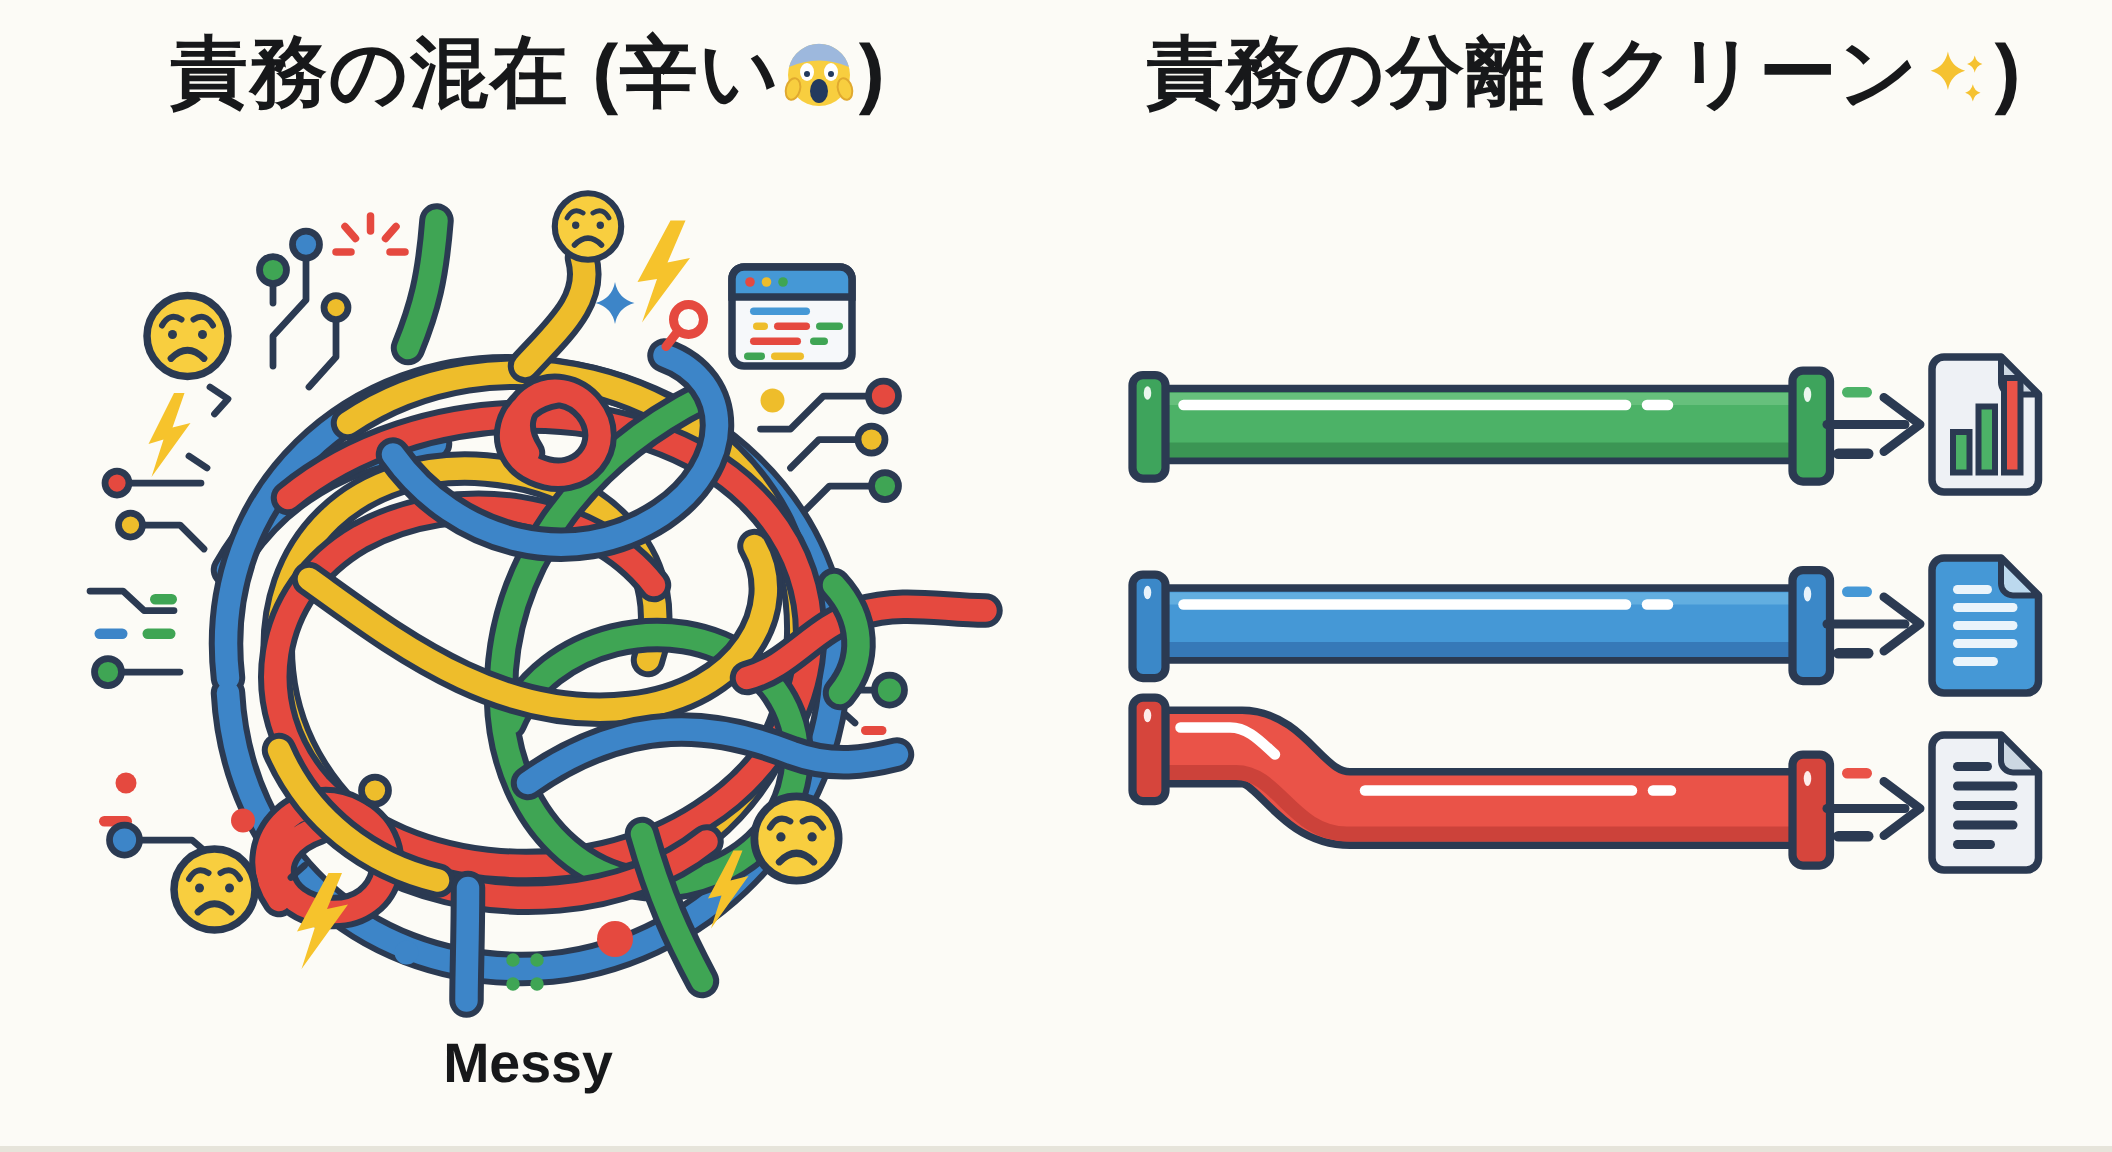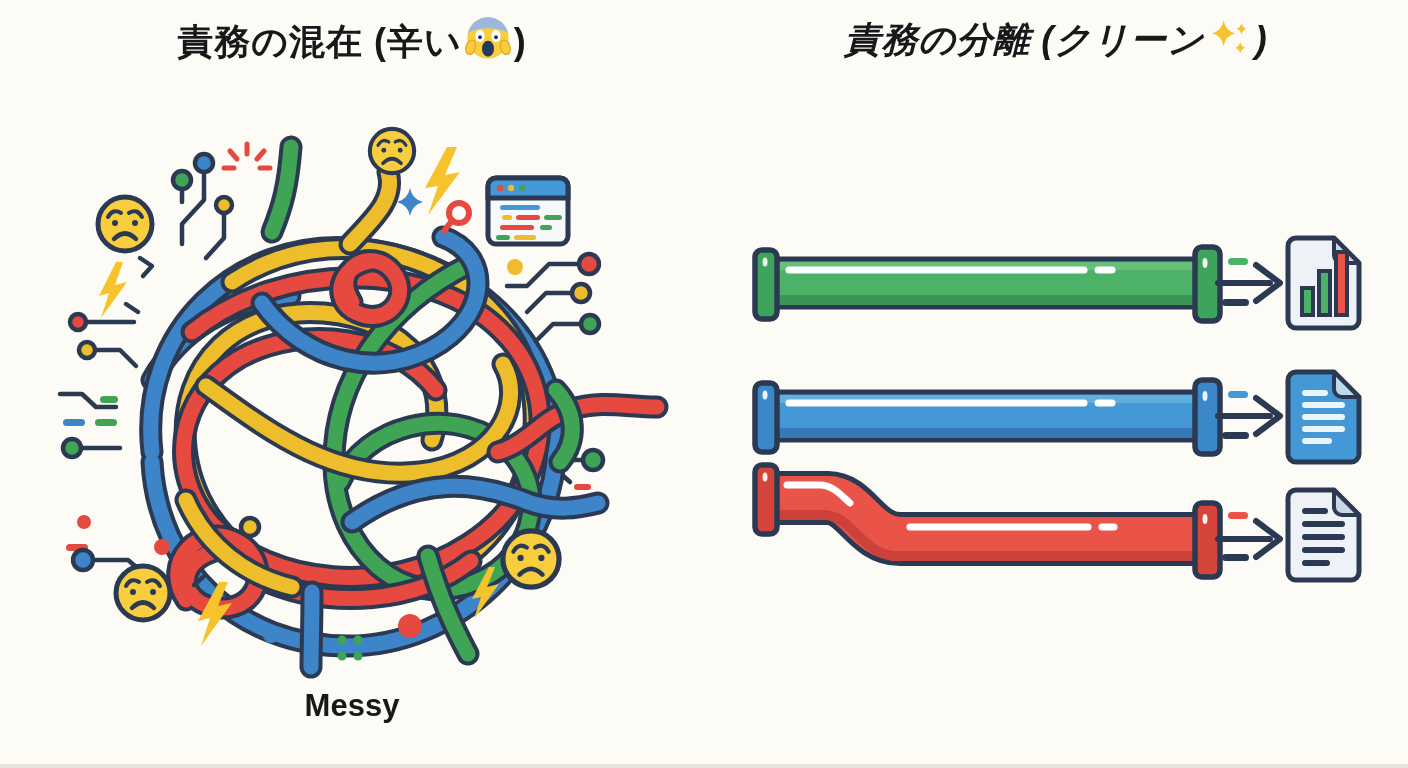--- a/index.html
+++ b/index.html
@@ -1,21 +1,21 @@
 <!DOCTYPE html>
 <html><head>
 <meta charset="utf-8">
 <style>
   html,body{margin:0;padding:0;}
   .canvas{position:relative;width:1408px;height:768px;background:#fcfbf6;overflow:hidden;
           font-family:"Liberation Sans","DejaVu Sans",sans-serif;}
-  .title{position:absolute;top:14px;width:704px;text-align:center;font-size:36px;font-weight:800;
+  .title{position:absolute;top:14px;width:704px;text-align:center;font-size:52px;font-weight:800;
          color:#17181a;letter-spacing:1px;white-space:nowrap;}
   .title .emoji-svg{vertical-align:-8px;margin:0 2px;}
-  .caption{position:absolute;top:688px;width:704px;text-align:center;font-size:31px;font-weight:800;color:#17181a;}
+  .caption{position:absolute;top:688px;width:704px;text-align:center;font-size:37px;font-weight:800;color:#17181a;}
   .panel-svg{position:absolute;top:0;}
   .bottom-edge{position:absolute;left:0;bottom:0;width:1408px;height:4px;background:rgba(205,200,185,.45);}
   
   .wo{stroke:#2b3a52;stroke-width:23;fill:none;stroke-linecap:round;}
   .w{fill:none;stroke-width:15;stroke-linecap:round;}
   .trace{stroke:#2b3a52;stroke-width:4.5;fill:none;stroke-linecap:round;stroke-linejoin:round;}
   .node{stroke:#2b3a52;stroke-width:4.5;}
 </style>
 </head>
 <body>
@@ -29,21 +29,21 @@
         <ellipse cx="-12" cy="-3" rx="7" ry="9" fill="#fff"></ellipse>
         <circle cx="-12" cy="-1" r="3" fill="#233a5e"></circle>
         <ellipse cx="12" cy="-3" rx="7" ry="9" fill="#fff"></ellipse>
         <circle cx="12" cy="-1" r="3" fill="#233a5e"></circle>
         <ellipse cx="0" cy="16" rx="9" ry="12" fill="#233a5e"></ellipse>
         <ellipse cx="-26" cy="14" rx="7" ry="11" fill="#f8ce3f" stroke="#e0a92f" stroke-width="2" transform="rotate(15 -26 14)"></ellipse>
         <ellipse cx="26" cy="14" rx="7" ry="11" fill="#f8ce3f" stroke="#e0a92f" stroke-width="2" transform="rotate(-15 26 14)"></ellipse>
       </svg><span>)</span>
   </div>
 
-  <div class="title" style="left:704px;font-style:italic;">
+  <div class="title" style="left:704px;">
     <span>責務の分離 (クリーン</span><svg class="emoji-svg" width="46" height="46" viewBox="0 0 72 72">
         <path d="M26 10 Q29 26 44 30 Q29 34 26 50 Q23 34 8 30 Q23 26 26 10 Z" fill="#f5c231"></path>
         <path d="M54 14 Q55.5 21 62 23 Q55.5 25 54 32 Q52.5 25 46 23 Q52.5 21 54 14 Z" fill="#f5c231"></path>
         <path d="M52 44 Q53.5 51 60 53 Q53.5 55 52 62 Q50.5 55 44 53 Q50.5 51 52 44 Z" fill="#f5c231"></path>
       </svg><span>)</span>
   </div>
 
   <svg class="panel-svg" style="left:0;" width="704" height="768" viewBox="0 0 704 768">
     <defs>
       <g id="worried">

